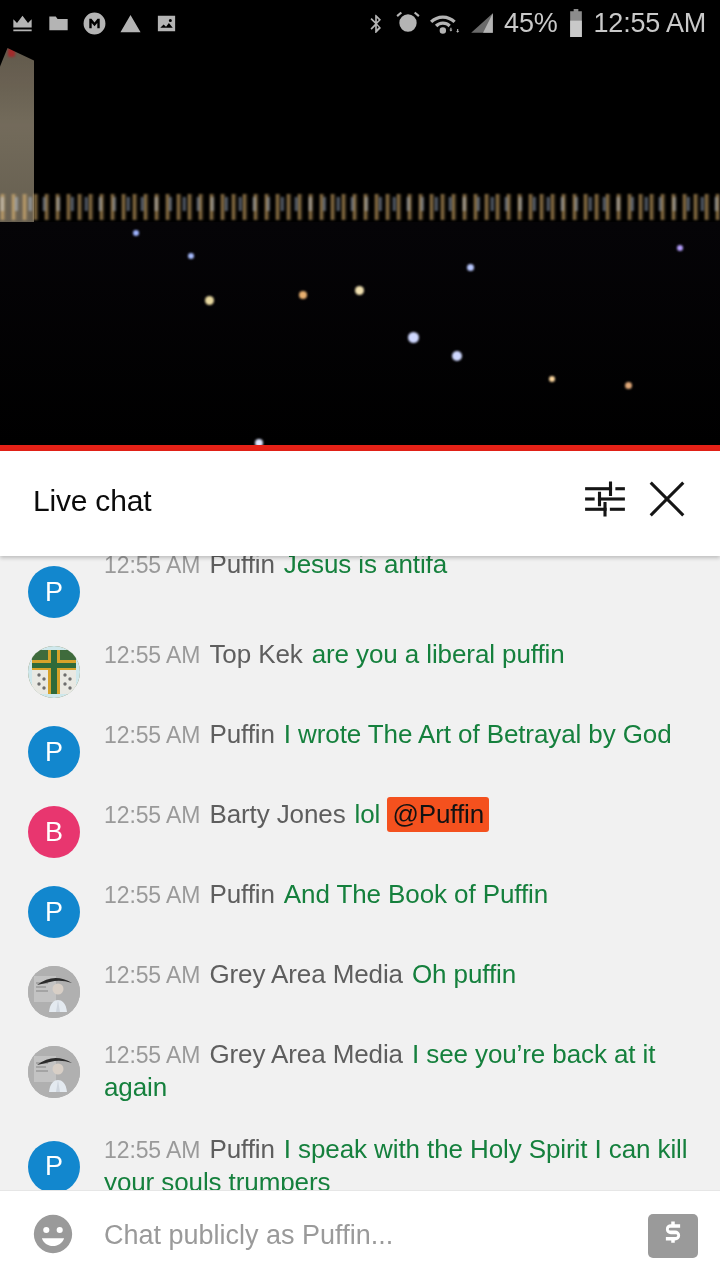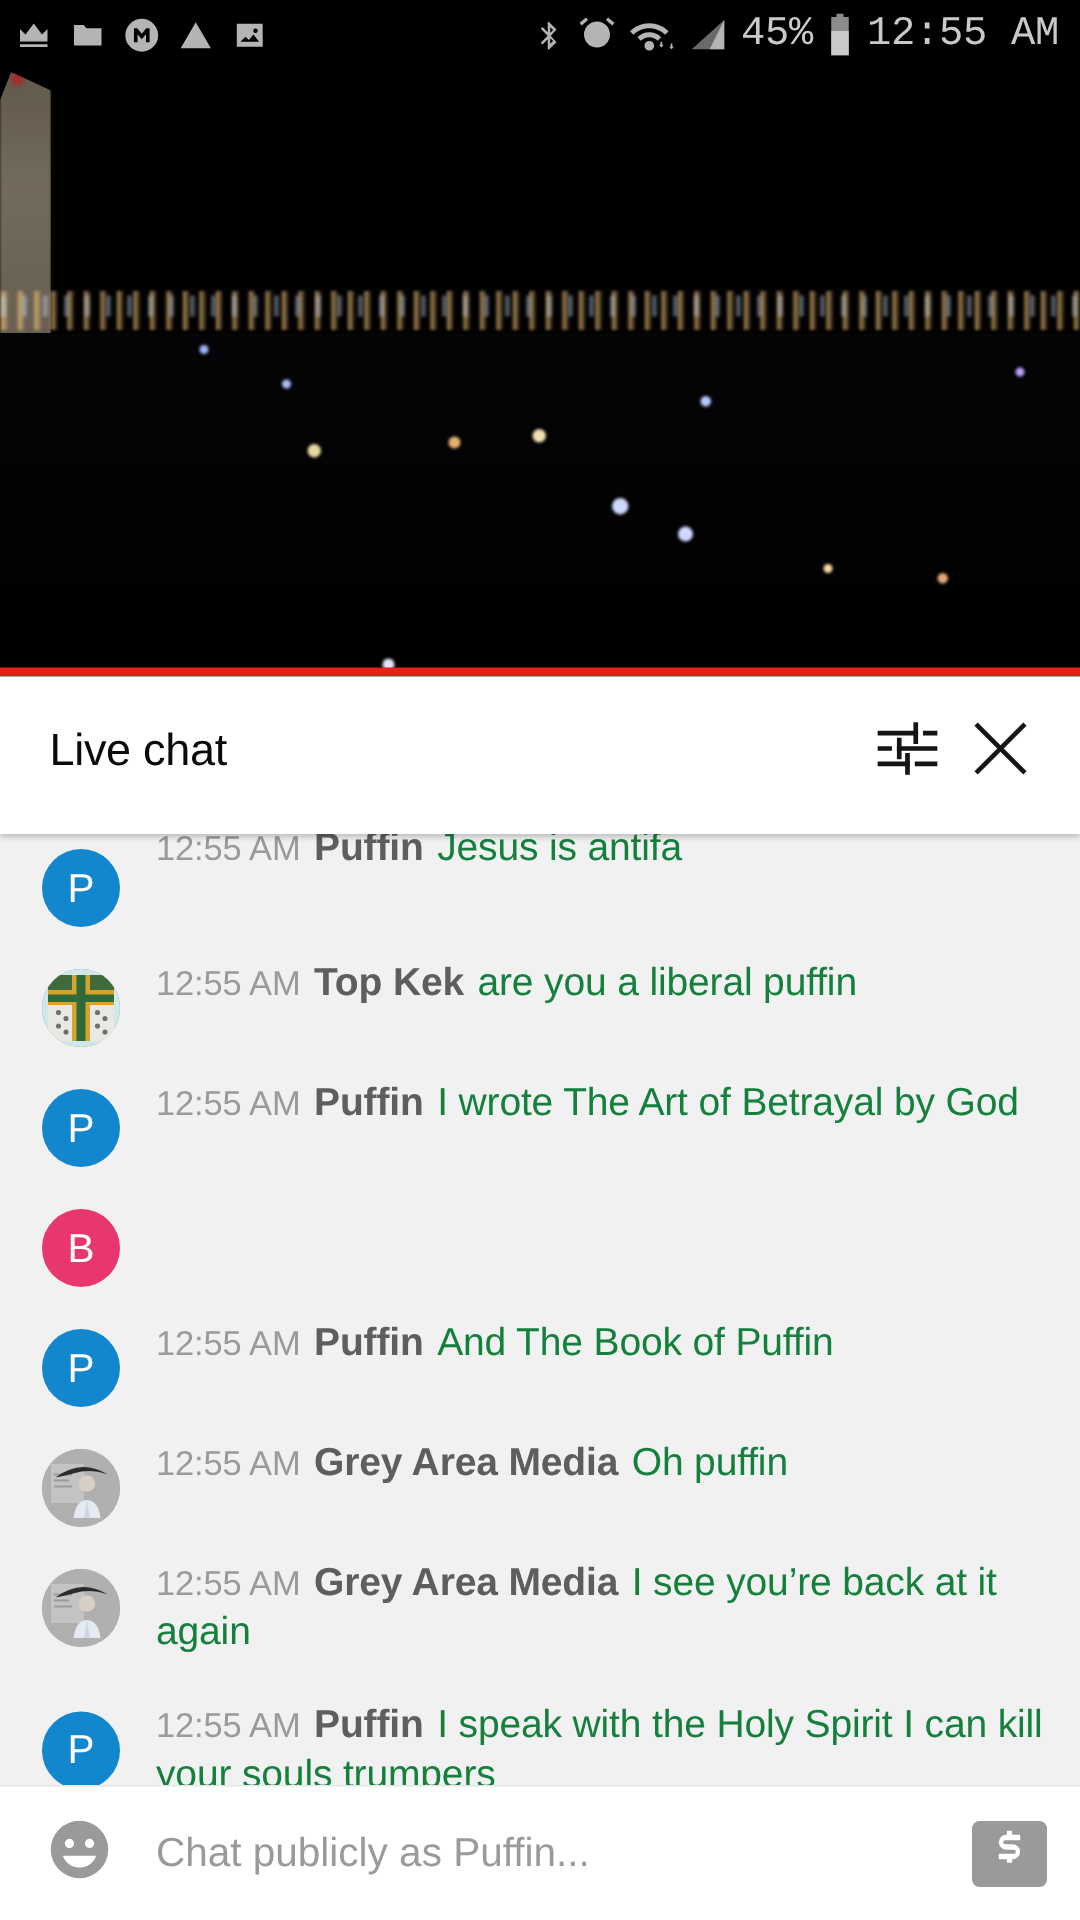--- a/index.html
+++ b/index.html
@@ -14,21 +14,21 @@
   
   .statusbar {
     height:46px; background:#000000; color:#b3b3b3;
     display:flex; align-items:center; justify-content:space-between;
     padding:0 14px 0 10px; flex:0 0 46px;
   }
   .sb-left, .sb-right { display:flex; align-items:center; }
   .sb-left { gap:11px; }
   .sb-right { gap:9px; }
   .sb-ico { display:block; fill:#b4b4b4; }
-  .sb-text { font-size:27px; color:#c9c9c9; letter-spacing:-0.2px; font-family:Liberation Mono, monospace; }
+  .sb-text { font-size:27px; color:#c9c9c9; letter-spacing:-0.2px; font-family:Liberation Sans, sans-serif; }
 
   
   .video {
     position:relative; flex:0 0 405px; height:405px; width:720px;
     background:#000; overflow:hidden;
   }
   .sky {
     position:absolute; inset:0;
     background:
       radial-gradient(ellipse 300px 90px at 44% 88%, rgba(120,120,160,0.22), rgba(0,0,0,0) 70%),
@@ -96,21 +96,21 @@
   }
   .msg.first .avatar { margin-top:2px; }
   .msg.two-line .avatar { margin-top:22px; }
   .av-img { width:100%; height:100%; display:block; }
   .msg-body {
     flex:1; padding-left:24px; padding-top:14px; padding-bottom:14px;
     font-size:26px; line-height:1.28; color:#0d0d0d; letter-spacing:-0.1px;
   }
   .msg.first .msg-body { padding-top:4px; }
   .ts { color:#9a9a9a; font-size:23px; margin-right:9px; }
-  .author { font-weight:bold; color:#5e5e5e; margin-right:9px; }
+  .author { font-weight:normal; color:#5e5e5e; margin-right:9px; }
   .body-text { color:#15803d; }
   .mention { padding:2px 5px 3px 5px; border-radius:3px; color:#121212; }
 
   
   .input-bar {
     flex:0 0 90px; background:#ffffff; display:flex; align-items:center;
     padding:0 22px 0 28px; border-top:1px solid #e6e6e6;
   }
   .emoji-btn { flex:0 0 50px; width:50px; height:50px; display:flex; align-items:center; justify-content:center; }
   .chat-input {
@@ -276,20 +276,21 @@
           </svg>
         </div>
         <div class="msg-body"><span class="ts">12:55 AM</span><span class="author">Top Kek</span><span class="body-text">are you a liberal puffin</span></div>
       </div>
       <div class="msg two-line">
         <div class="avatar" style="background: rgb(18, 135, 206);">P</div>
         <div class="msg-body"><span class="ts">12:55 AM</span><span class="author">Puffin</span><span class="body-text">I wrote The Art of Betrayal by God</span></div>
       </div>
       <div class="msg two-line">
         <div class="avatar" style="background: rgb(232, 54, 111);">B</div>
+        <div class="msg-body"><span class="ts">12:55 AM</span><span class="author">Barty Jones</span><span class="body-text">lol </span><span class="mention" style="background: rgb(244, 81, 30);">@Puffin</span></div>
       </div>
       <div class="msg two-line">
         <div class="avatar" style="background: rgb(18, 135, 206);">P</div>
         <div class="msg-body"><span class="ts">12:55 AM</span><span class="author">Puffin</span><span class="body-text">And The Book of Puffin</span></div>
       </div>
       <div class="msg two-line">
         <div class="avatar" style="background: rgb(168, 168, 168);">
           <svg class="av-img" viewBox="0 0 52 52">
             <rect width="52" height="52" fill="#b0b0b0"></rect>
             <rect x="6" y="10" width="22" height="26" fill="#c3c3c3"></rect>

